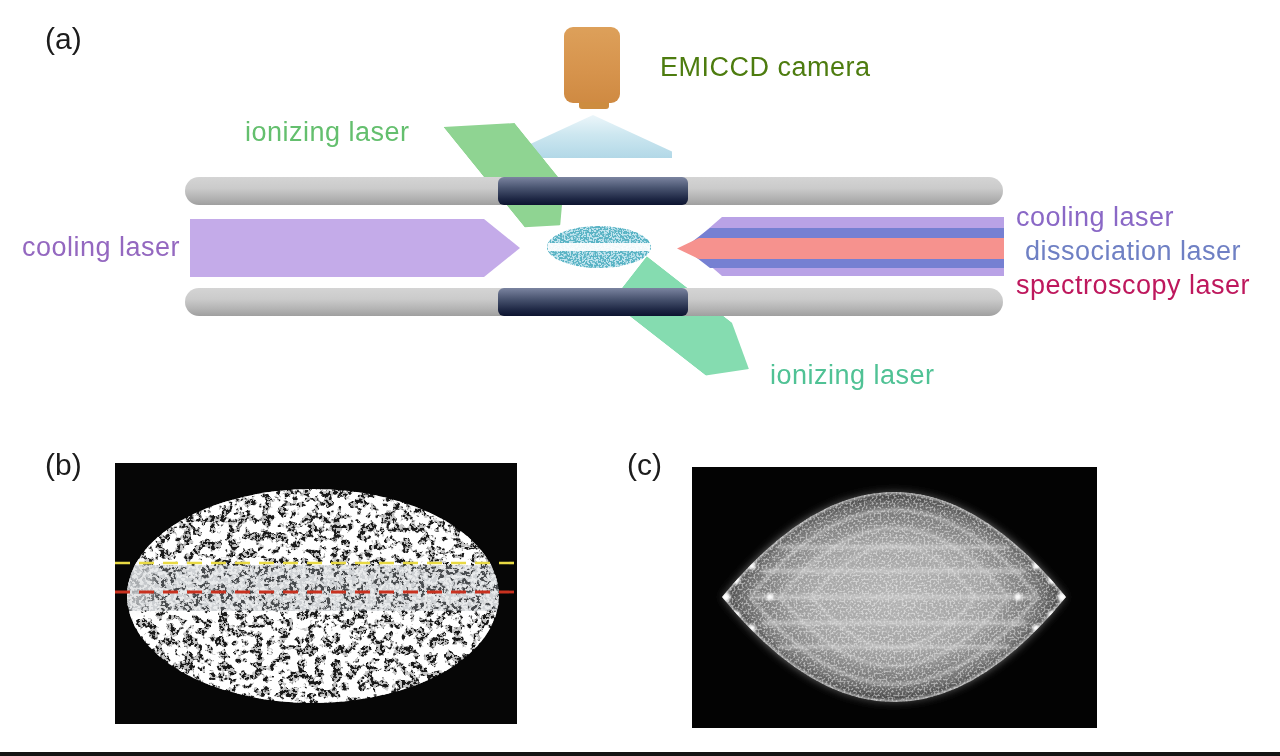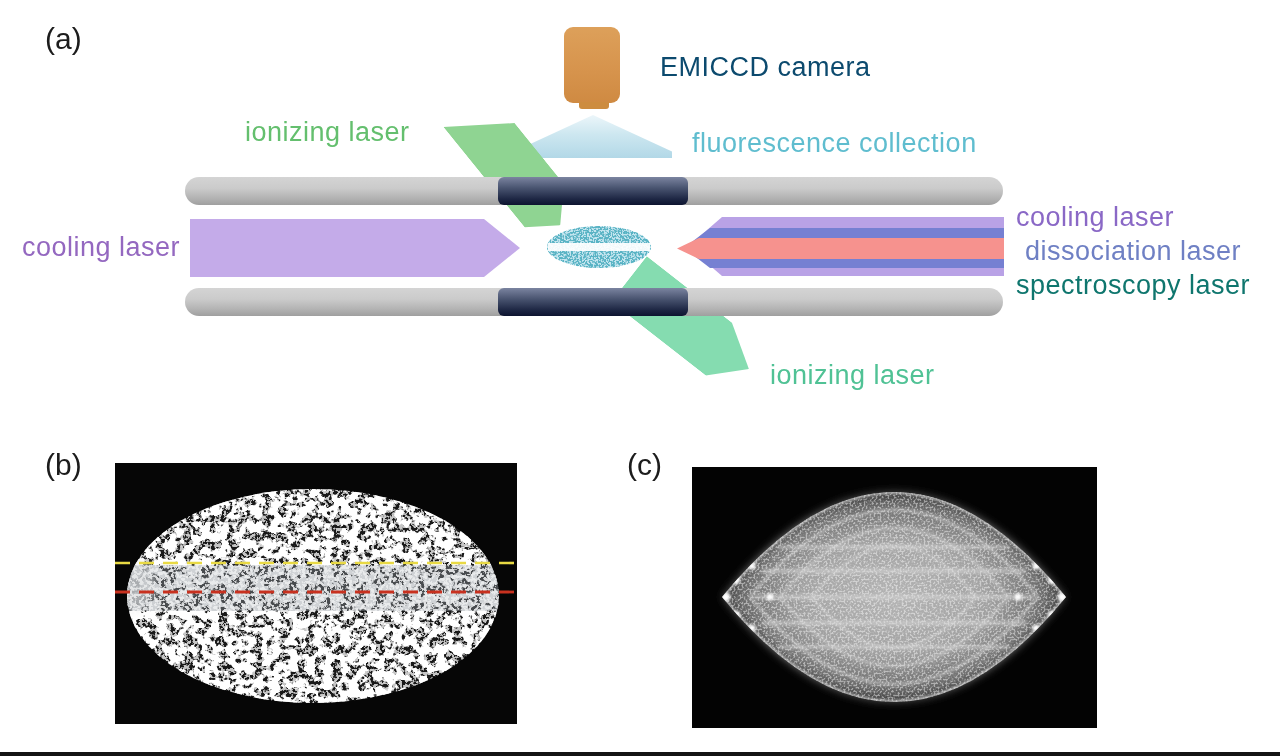--- a/index.html
+++ b/index.html
@@ -6,21 +6,21 @@
   .stage{position:relative;width:1280px;height:756px;background:#ffffff;overflow:hidden;
          font-family:"Liberation Sans",sans-serif;}
   .lbl{position:absolute;white-space:nowrap;letter-spacing:.5px;}
   .panel-letter{position:absolute;color:#1c1c1c;font-size:30px;}
 
   
   .camera-body{position:absolute;left:564px;top:27px;width:56px;height:76px;border-radius:9px;
                background:linear-gradient(180deg,#dda05a 0%,#d6934c 60%,#cf8a42 100%);z-index:5;}
   .camera-base{position:absolute;left:579px;top:102px;width:30px;height:7px;background:#cd8c3f;
                border-radius:0 0 3px 3px;z-index:5;}
-  .camera-label{left:660px;top:52px;font-size:27px;color:#0c4a6e;}
+  .camera-label{left:660px;top:52px;font-size:27px;color:#4d7c0f;}
 
   .lens{position:absolute;left:514px;top:115px;width:158px;height:43px;z-index:1;
         background:linear-gradient(180deg,#ecf6fa 0%,#cde7f0 45%,#b2d8e7 100%);
         clip-path:polygon(50% 0,100% 85%,100% 100%,0 100%,0 85%);}
   .fluor-label{left:692px;top:128px;font-size:27px;color:#5fbdcf;}
 
   .beam{position:absolute;width:58px;height:150px;z-index:1;}
   .beam-ion-top{left:484px;top:92px;background:#8fd492;transform:rotate(-39deg);
         clip-path:polygon(0 0,100% 28%,100% 80%,50% 100%,0 86%);}
   .beam-ion-bottom{left:659px;top:250px;background:#85dcb0;transform:rotate(-52deg);
@@ -45,42 +45,41 @@
        clip-path:polygon(34px 0,100% 0,100% 100%,34px 100%,0 50%);}
   .dissoc-arrow{position:absolute;left:684px;top:228px;width:320px;height:40px;background:#7680d2;z-index:3;
        clip-path:polygon(26px 0,100% 0,100% 100%,26px 100%,0 50%);}
   .spectro-arrow{position:absolute;left:677px;top:238px;width:327px;height:21px;background:#f6928e;z-index:4;
        clip-path:polygon(22px 0,100% 0,100% 100%,22px 100%,0 50%);}
 
   .right-labels{position:absolute;left:1016px;top:200px;z-index:6;}
   .right-labels .lline{font-size:27px;line-height:34px;letter-spacing:.5px;white-space:nowrap;}
   .rl-cool{color:#8a68c6;}
   .rl-dissoc{color:#6f80c4;text-align:center;}
-  .rl-spectro{color:#0f766e;}
+  .rl-spectro{color:#be185d;}
 
   .ion-cloud{position:absolute;left:546px;top:225px;width:106px;height:44px;z-index:4;}
 
   
   .panelb-svg{position:absolute;left:115px;top:463px;z-index:2;}
   .panelc-svg{position:absolute;left:692px;top:467px;z-index:2;}
   .bottom-strip{position:absolute;left:0;top:752px;width:1280px;height:4px;background:#141414;}
 </style>
 </head>
 <body>
 
 <div class="stage">
 
   <span class="panel-letter" style="left:45px;top:22px;">(a)</span>
 
   <div class="camera-body"></div>
   <div class="camera-base"></div>
   <span class="lbl camera-label">EMICCD camera</span>
 
   <div class="lens"></div>
-  <span class="lbl fluor-label">fluorescence collection</span>
 
   <div class="beam beam-ion-top"></div>
   <div class="beam beam-ion-bottom"></div>
   <span class="lbl ion-top-label">ionizing laser</span>
   <span class="lbl ion-bottom-label">ionizing laser</span>
 
   <div class="rod rod-top"></div>
   <div class="rod-dark rod-dark-top"></div>
   <div class="rod rod-bottom"></div>
   <div class="rod-dark rod-dark-bottom"></div>

